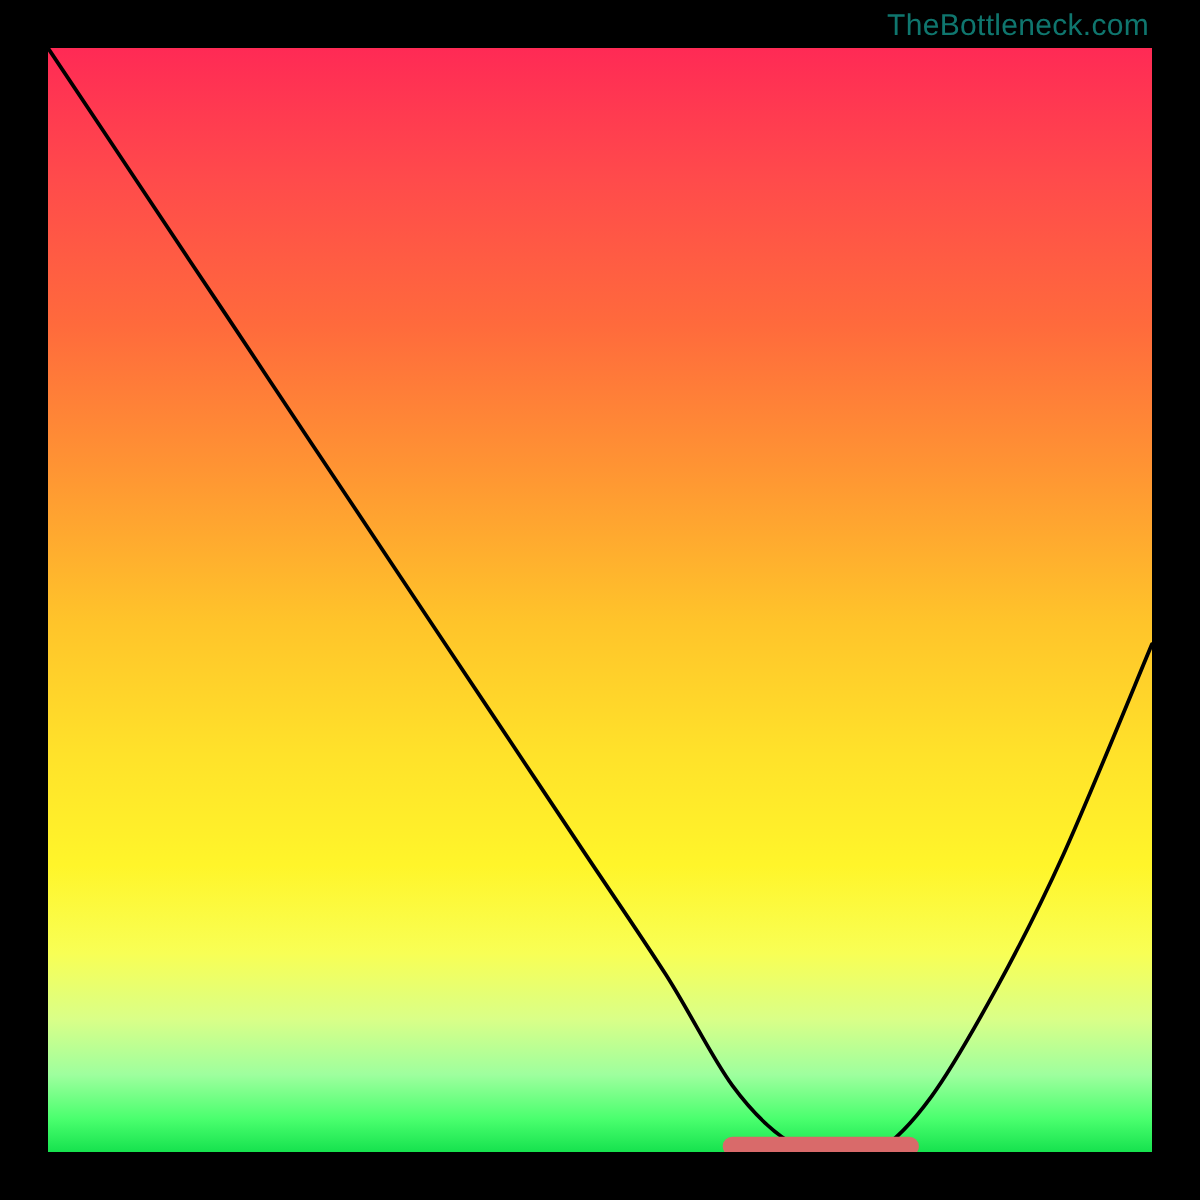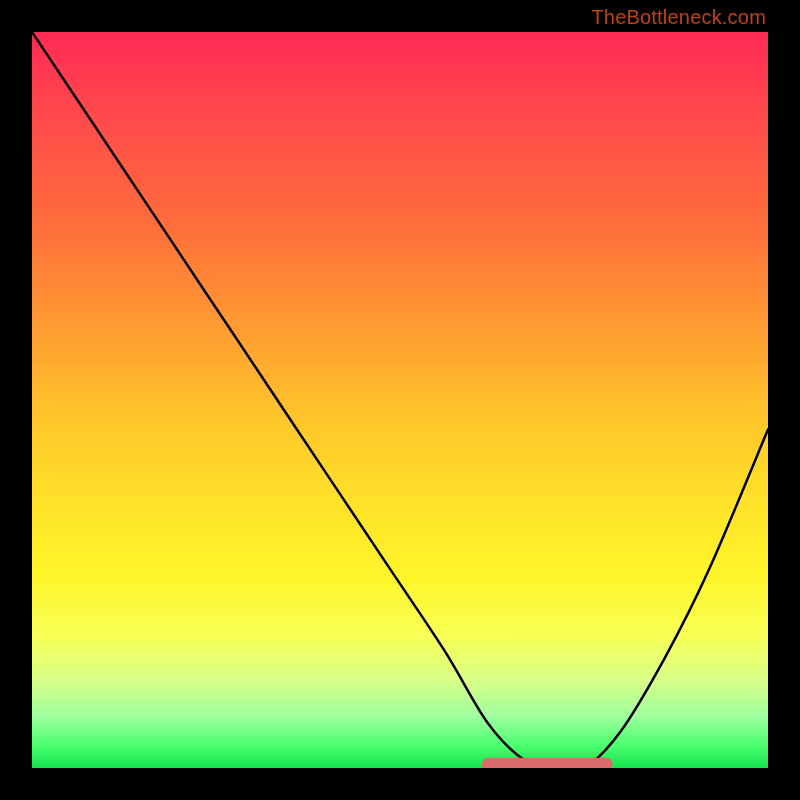--- a/index.html
+++ b/index.html
@@ -35,21 +35,21 @@
       #d9ff88 88%,
       #9eff9e 93%,
       #4aff6e 97%,
       #16e24e 100%
     );
   }
   .attribution {
     position: absolute;
     top: 6px;
     right: 34px;
-    color: #c2410c;
+    color: #0f766e;
     font-size: 20px;
     font-weight: 500;
     letter-spacing: 0.2px;
   }
   svg.curve {
     position: absolute;
     left: 0;
     top: 0;
     width: 736px;
     height: 736px;

